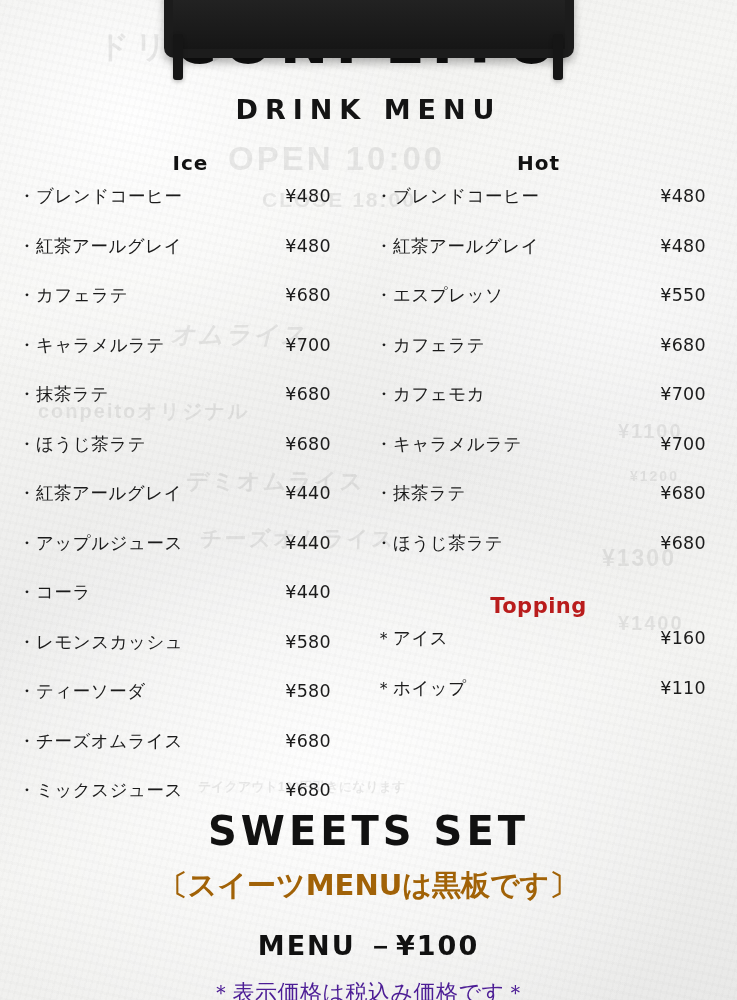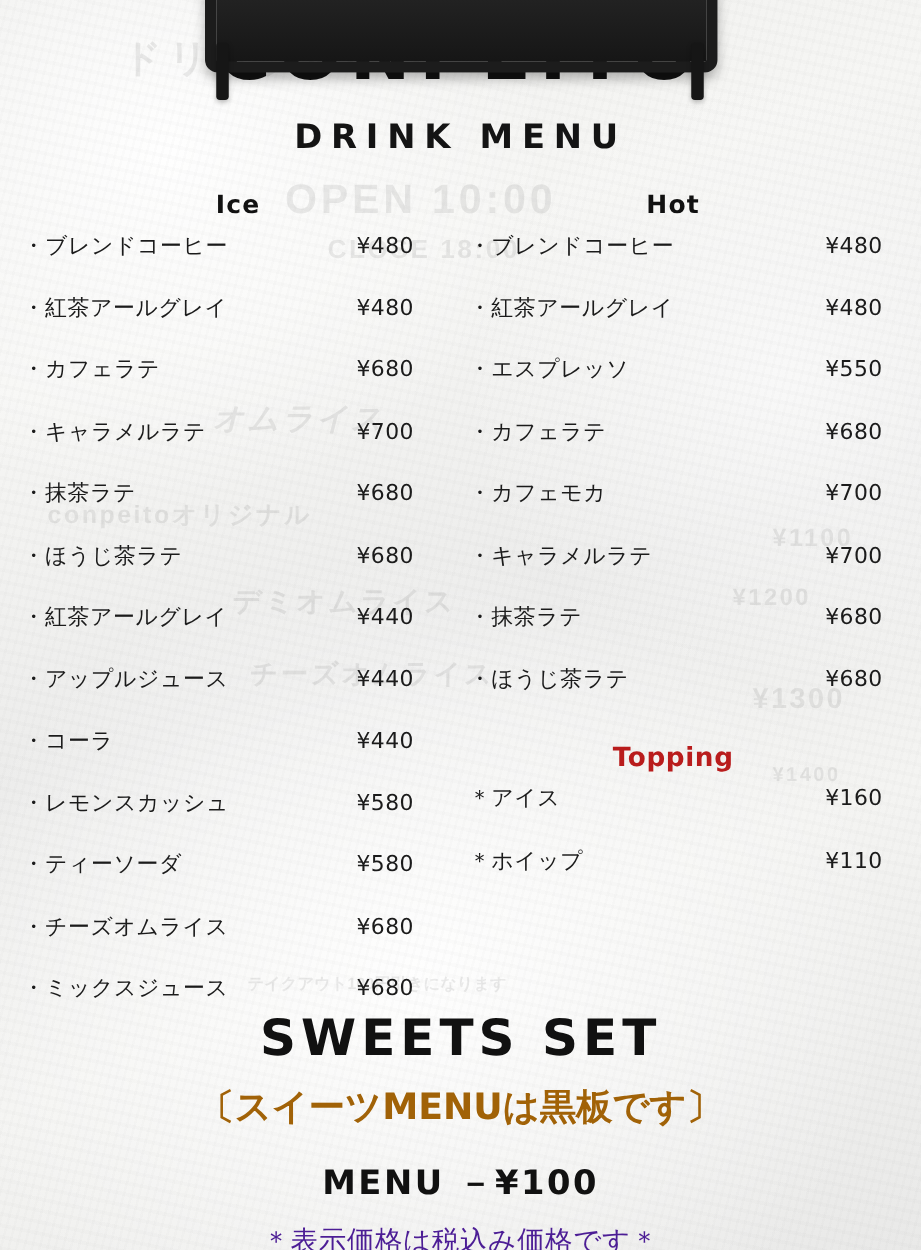--- a/index.html
+++ b/index.html
@@ -44,23 +44,23 @@
     pointer-events: none;
   }
   .ghost div { position: absolute; white-space: nowrap; }
   .g1 { top: 26px; left: 98px; font-size: 31px; letter-spacing: 5px; }
   .g2 { top: 140px; left: 228px; font-size: 33px; letter-spacing: 3px; }
   .g3 { top: 188px; left: 262px; font-size: 21px; letter-spacing: 2px; }
   .g4 { top: 318px; left: 170px; font-size: 25px; font-style: italic; }
   .g5 { top: 398px; left: 38px; font-size: 20px; }
   .g6 { top: 466px; left: 186px; font-size: 23px; }
   .g7 { top: 524px; left: 200px; font-size: 22px; }
-  .g8 { top: 468px; left: 586px; font-size: 19px; }
+  .g8 { top: 468px; left: 630px; font-size: 14px; }
   .g9 { top: 545px; left: 602px; font-size: 23px; }
-  .g10 { top: 612px; left: 618px; font-size: 16px; }
+  .g10 { top: 612px; left: 618px; font-size: 20px; }
   .g11 { top: 778px; left: 198px; font-size: 13px; letter-spacing: 0px; }
   .g12 { top: 420px; left: 618px; font-size: 20px; }
 
   
   .clipboard {
     position: absolute;
     top: -42px;
     left: 50%;
     transform: translateX(-50%);
     width: 392px;

